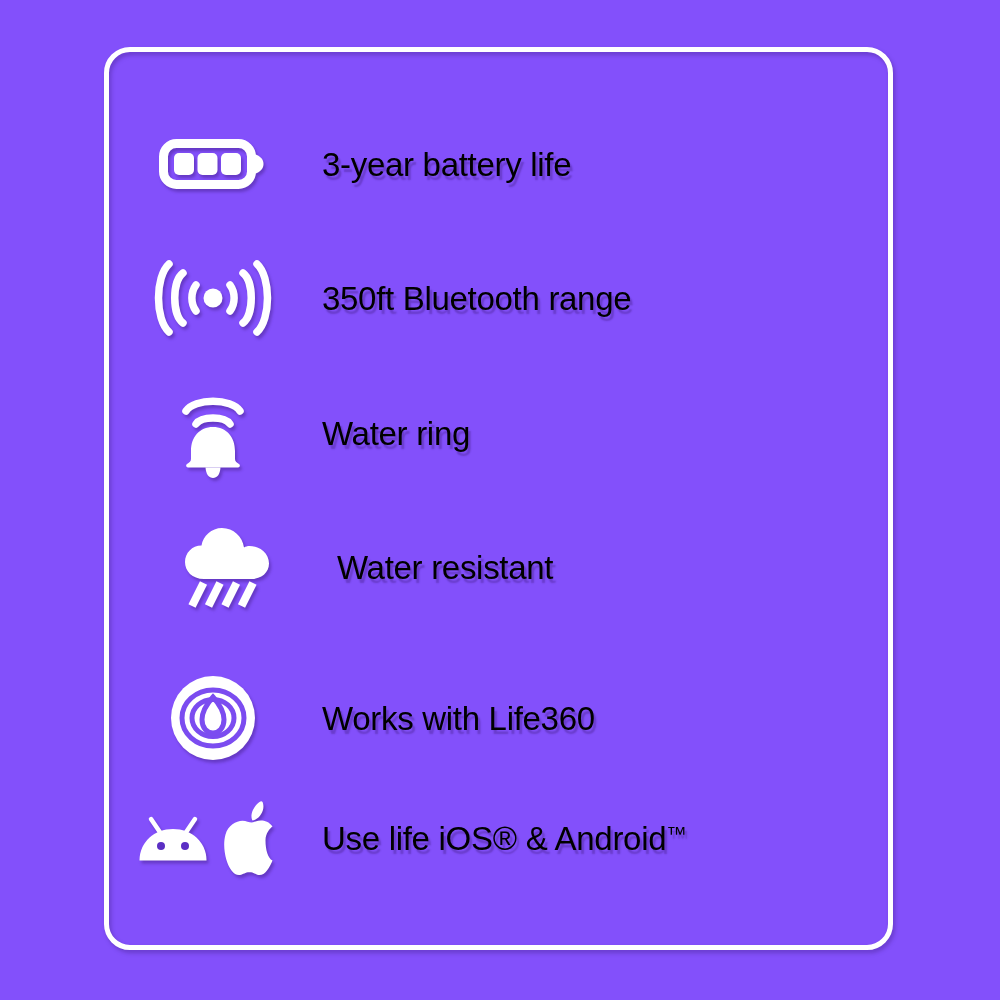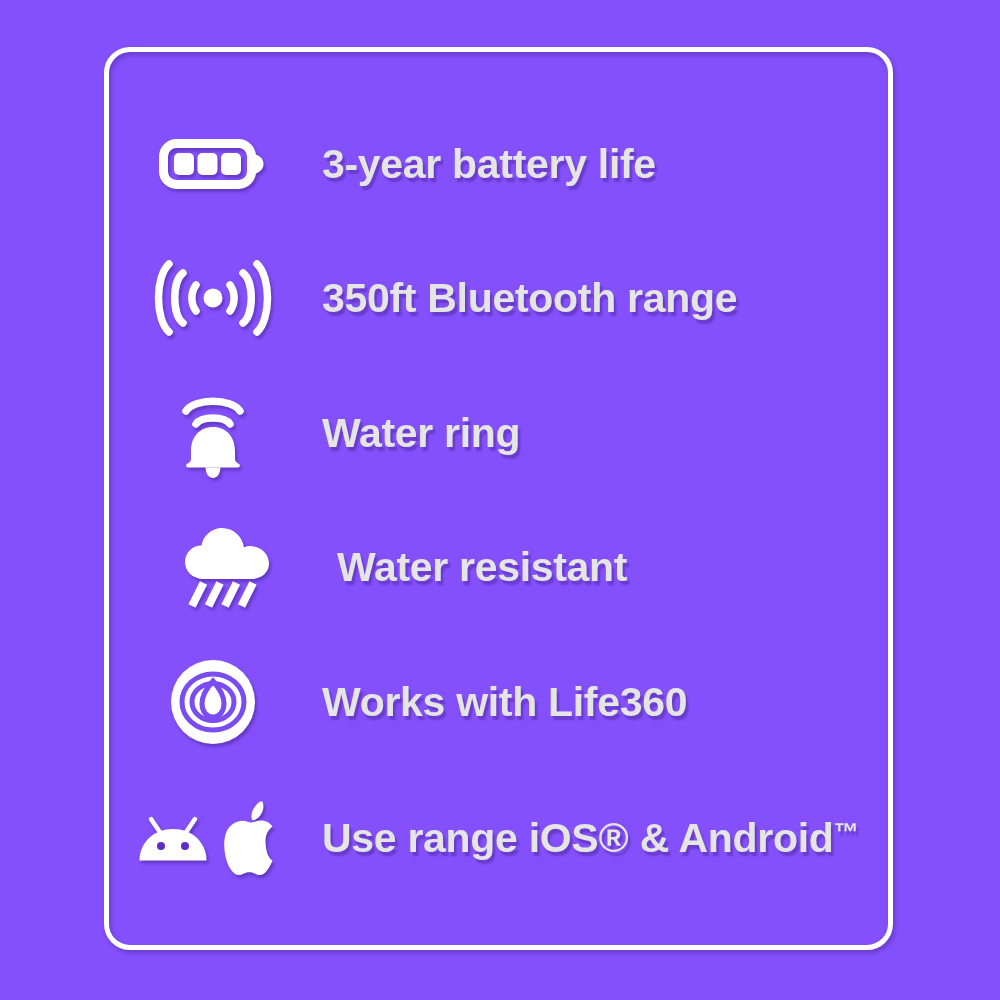--- a/index.html
+++ b/index.html
@@ -54,23 +54,23 @@
     filter: drop-shadow(2.5px 3.5px 1.6px rgba(45, 12, 95, 0.34));
   }
 
   .icon-cell svg {
     display: block;
     overflow: visible;
   }
 
   .feature-label {
     flex: 1 1 auto;
-    color: #e5e5e5;
-    font-size: 41px;
-    font-weight: 700;
+    color: #000000;
+    font-size: 33px;
+    font-weight: 400;
     letter-spacing: -0.3px;
     line-height: 1;
     white-space: nowrap;
     text-shadow: 2.5px 3.5px 1.6px rgba(45, 12, 95, 0.30);
   }
 
   .feature-label .mark {
     font-size: 0.62em;
     vertical-align: 0.42em;
     letter-spacing: 0;
@@ -78,21 +78,21 @@
   .feature-label .mark-inline {
     font-size: 1em;
     letter-spacing: 0;
   }
 
   
   #row-0 { top:  62px; }   
   #row-1 { top: 196px; }   
   #row-2 { top: 331px; }   
   #row-3 { top: 465px; padding-left: 15px; }   
-  #row-4 { top: 600px; }   
+  #row-4 { top: 616px; }   
   #row-5 { top: 736px; }   
 
   .dual-icon {
     display: flex;
     align-items: center;
     justify-content: center;
     gap: 14px;
     margin-left: -6px;
   }
 </style>
@@ -195,17 +195,17 @@
                      C34 19.5 30.5 21.5 28.5 21.5 C26.5 21.5 23 19.7 19.5 19.7
                      C13 19.7 5 24.5 2.5 33.5 C-1 46 3 62.5 8.5 69.5
                      C11 72.8 14 74.5 17 74 C20.5 73.4 22 71.3 26.5 71.3
                      C31 71.3 32 73.4 35.5 74 C38.5 74.5 41.5 72.8 44 69.5
                      C46.5 66.2 48.5 62 49.5 59.5 C45 57.5 42.5 49 42.5 39.5 Z" fill="#ffffff"></path>
           </svg>
         </span>
       </div>
     </div>
     <div class="feature-label">
-      <span>Use range iOS</span><span class="mark-inline">®</span><span> &amp; Android</span><span class="mark">™</span>
+      <span>Use life iOS</span><span class="mark-inline">®</span><span> &amp; Android</span><span class="mark">™</span>
     </div>
   </div>
 
 </div>
 
 </body></html>

